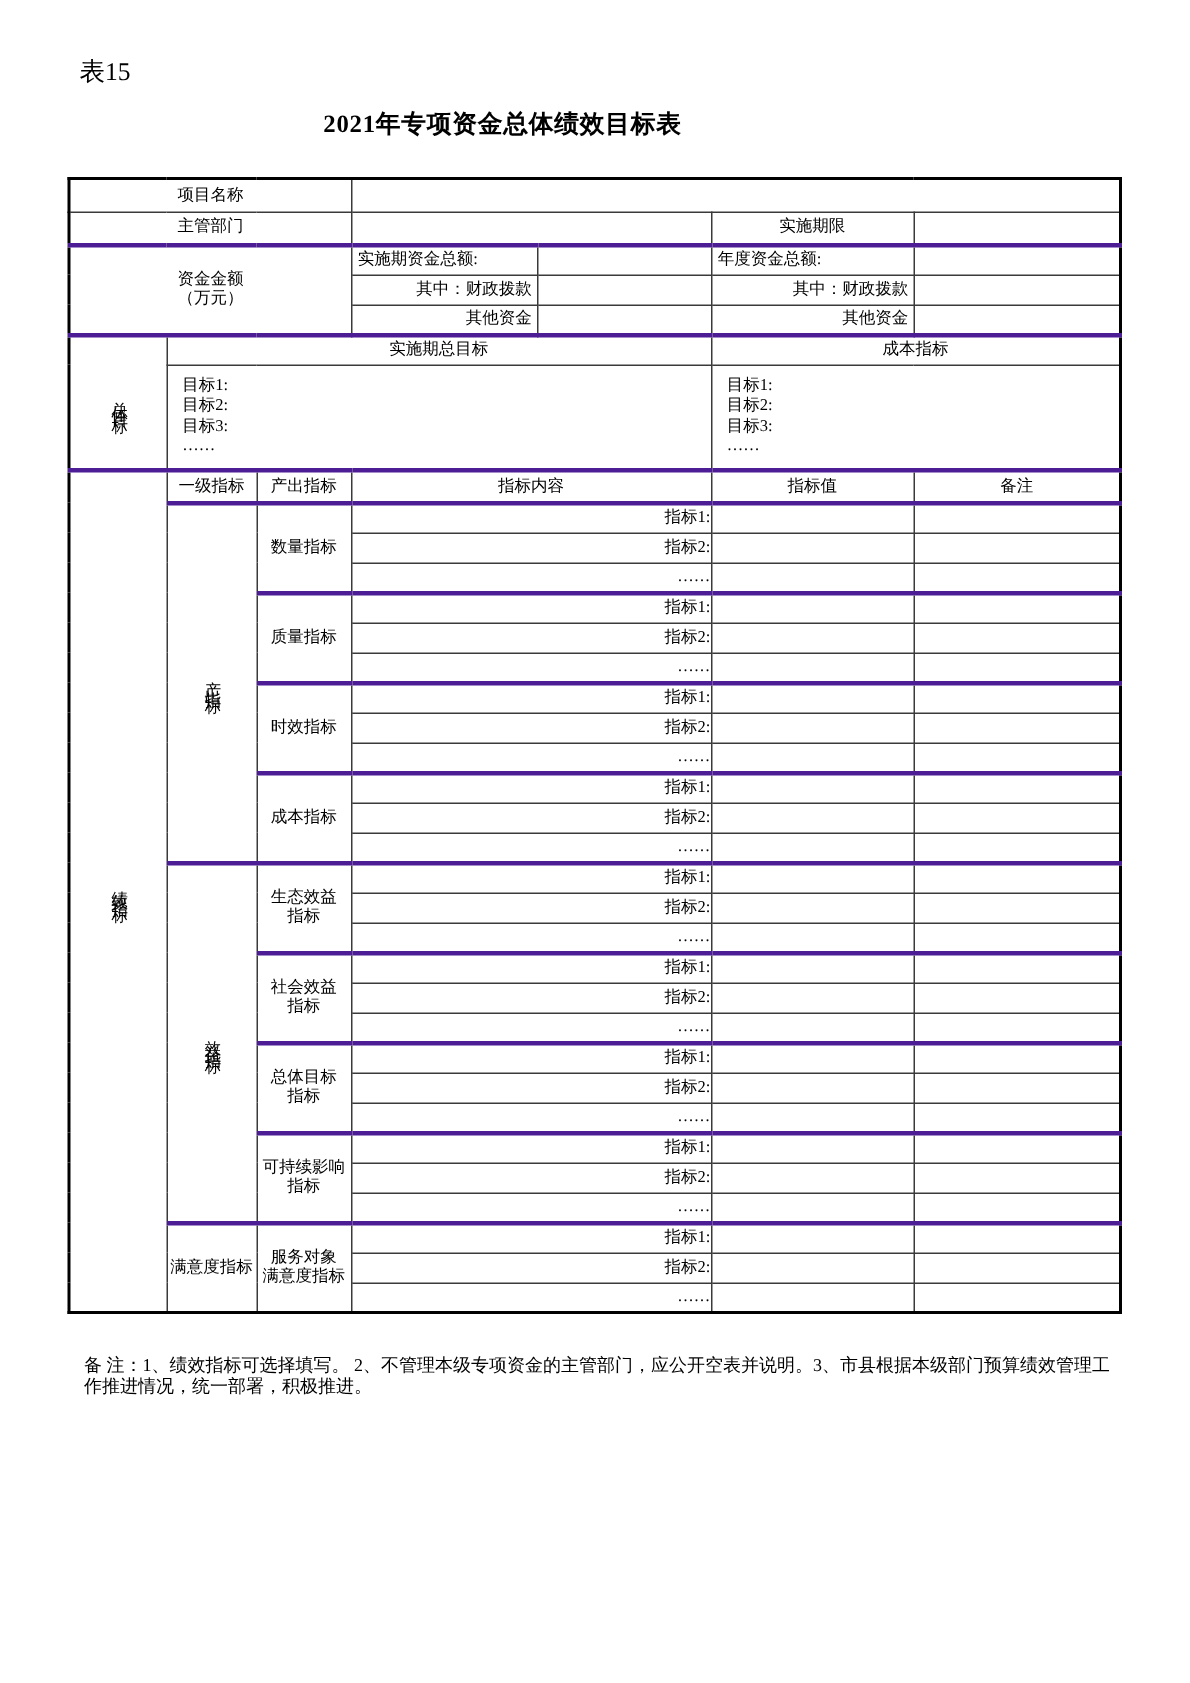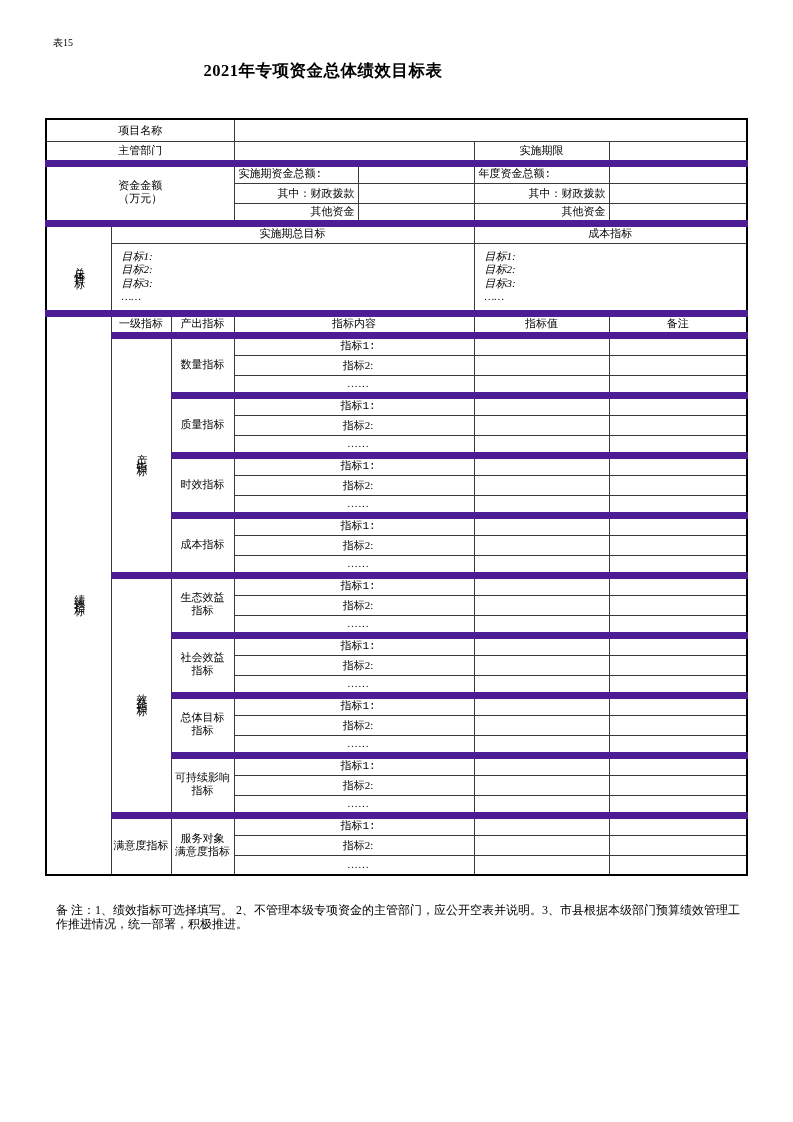--- a/index.html
+++ b/index.html
@@ -5,47 +5,47 @@
   html, body { margin: 0; padding: 0; }
   body {
     width: 793px; height: 1122px;
     background: #ffffff;
     position: relative;
     font-family: "Liberation Serif", "DejaVu Serif", serif;
     color: #000;
   }
   .sheet-label {
     position: absolute; left: 53px; top: 36px;
-    font-size: 10px;
+    font-size: 17px;
   }
   .doc-title {
     position: absolute; left: 0; top: 60px; width: 646px;
     text-align: center; font-size: 16.5px; font-weight: bold;
-    letter-spacing: 0.5px; margin: 0;
+    letter-spacing: 0.5px; margin: 12px;
   }
   table.form {
     position: absolute; left: 45px; top: 118px;
     width: 703px;
     border-collapse: collapse; table-layout: fixed;
     border: 2px solid #000;
   }
   td {
     border: 1px solid #3a3a3a;
     font-size: 11px;
     text-align: center; vertical-align: middle;
     padding: 0; overflow: hidden;
     line-height: 13px;
   }
-  tr.bt > td { border-top: 7px solid #4c1d95; font-family: Liberation Mono, monospace; }
+  tr.bt > td { border-top: 3px solid #4c1d95; }
   tr.h22 { height: 22px; }
   tr.h20 { height: 20px; }
-  tr.h90 { height: 70px; font-style: italic; }
+  tr.h90 { height: 70px; }
   .pre { white-space: pre-line; }
   .left { text-align: left; padding-left: 4px; }
-  .pl8 { text-align: center; padding-left: 8px; }
+  .pl8 { text-align: right; padding-left: 8px; }
   .right { text-align: right; padding-right: 3px; padding-left: 15px; }
   .goal-content {
     text-align: left; padding-left: 10px;
     white-space: pre-line; line-height: 13.5px;
   }
   .vert {
     writing-mode: vertical-lr;
     text-orientation: upright;
     letter-spacing: 4px;
     display: inline-block;

